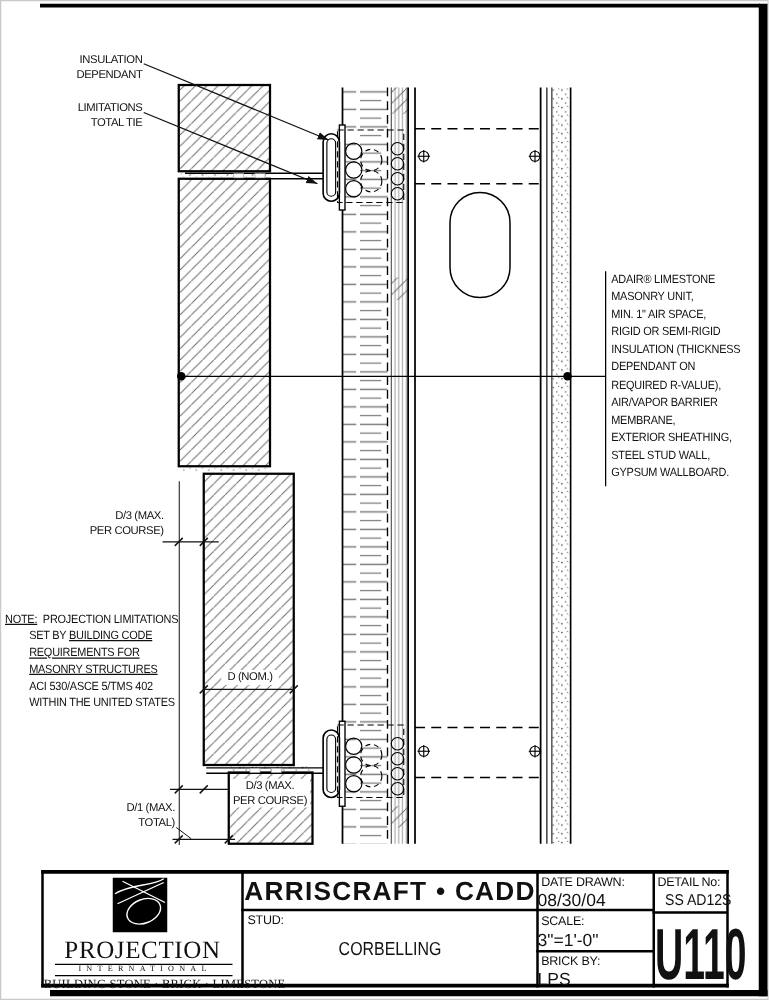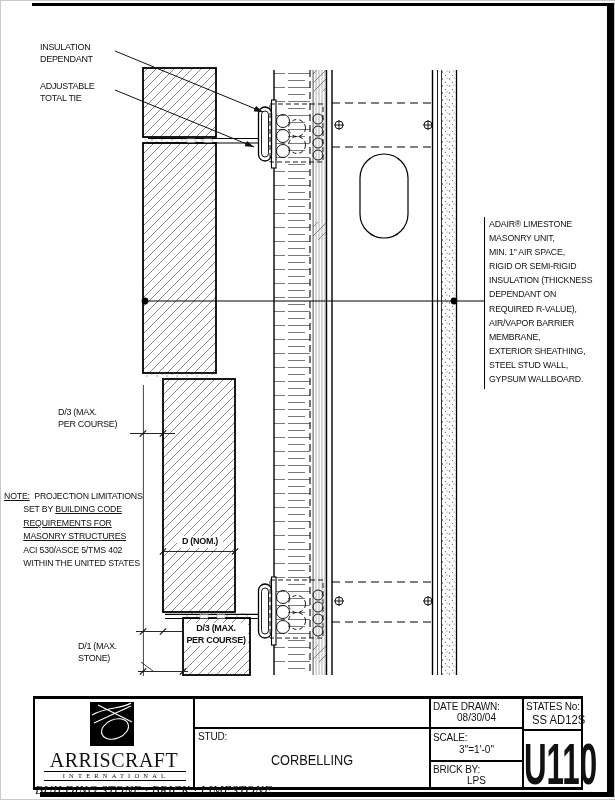--- a/index.html
+++ b/index.html
@@ -6,43 +6,43 @@
   .sheet{
     position:relative;width:615px;height:800px;background:#fff;overflow:hidden;
     font-family:"Liberation Sans",sans-serif;color:#111;
     box-shadow:inset 0 0 0 1px #c9c9c9;
   }
   .sheet svg{position:absolute;left:0;top:0;}
   .abs{position:absolute;}
   .bar{position:absolute;background:#000;}
   
   .dwg-label{position:absolute;font-size:9px;line-height:11.5px;letter-spacing:-.3px;color:#111;white-space:nowrap;}
-  .ra{text-align:left;}
+  .ra{text-align:right;}
   .ctr{text-align:center;}
-  .halo{background:#fff;padding:0 1px;font-weight:bold;}
+  .halo{background:#fff;padding:0 1px;}
   .callout{position:absolute;left:489px;top:217px;font-size:9.5px;line-height:14.1px;
     letter-spacing:-.2px;white-space:nowrap;transform:scaleX(.92);transform-origin:left top;}
   .note{position:absolute;left:4px;top:489px;font-size:9.5px;line-height:13.4px;
     letter-spacing:-.2px;white-space:nowrap;transform:scaleX(.92);transform-origin:left top;}
   .note .ind{margin-left:21px;}
   .u{text-decoration:underline;}
   
   .tblock{position:absolute;left:33px;top:696px;width:550px;height:94px;background:#fff;}
   .tb-line{position:absolute;background:#000;}
   .tb-cell{position:absolute;}
   .logo-name{font-family:"Liberation Serif",serif;font-size:20px;letter-spacing:.5px;
     text-align:center;white-space:nowrap;}
   .logo-intl{font-family:"Liberation Serif",serif;font-size:6.5px;letter-spacing:4.2px;
     text-align:center;border-top:1px solid #000;border-bottom:1px solid #000;
     padding:0 0 1px 2px;white-space:nowrap;}
-  .logo-tag{font-family:"Liberation Serif",serif;font-size:13px;letter-spacing:.2px;
-    text-align:center;white-space:nowrap;font-style:italic;}
+  .logo-tag{font-family:"Liberation Serif",serif;font-size:10px;letter-spacing:.2px;
+    text-align:center;white-space:nowrap;}
   .cadd-head{font-size:21px;font-weight:bold;letter-spacing:1px;text-align:center;white-space:nowrap;}
   .cell-label{font-size:10px;font-weight:normal;letter-spacing:-.2px;white-space:nowrap;}
-  .cell-value{font-size:10px;text-align:center;white-space:nowrap;}
+  .cell-value{font-size:14px;text-align:left;white-space:nowrap;}
   .title-text{font-size:15px;text-align:center;white-space:nowrap;
     transform:scaleX(.85);transform-origin:center top;}
   .detail-no{font-size:12.5px;white-space:nowrap;transform:scaleX(.9);transform-origin:left top;}
   .sheet-no{font-size:58px;font-weight:600;line-height:52px;white-space:nowrap;
     transform:scaleX(.54);transform-origin:left top;}
 </style>
 </head>
 <body>
 
 <div class="sheet">
@@ -212,21 +212,21 @@
       <path d="M179.8,674.7 L186.2,668.3" stroke-width="1.2"></path>
       <line x1="141" y1="662" x2="153" y2="671" stroke-width="0.8"></line>
     </g>
   </svg>
 
   <div class="dwg-label ra" style="left:40px;top:42px;width:74px">
     <div>INSULATION</div>
     <div>DEPENDANT</div>
   </div>
   <div class="dwg-label ra" style="left:40px;top:81px;width:74px">
-    <div>ADJUSTABLE</div>
+    <div>LIMITATIONS</div>
     <div>TOTAL TIE</div>
   </div>
 
   <div class="callout">
     <div>ADAIR® LIMESTONE</div>
     <div>MASONRY UNIT,</div>
     <div>MIN. 1" AIR SPACE,</div>
     <div>RIGID OR SEMI-RIGID</div>
     <div>INSULATION (THICKNESS</div>
     <div>DEPENDANT ON</div>
@@ -242,21 +242,21 @@
     <div>D/3 (MAX.</div>
     <div>PER COURSE)</div>
   </div>
   <div class="dwg-label ctr halo" style="left:177px;top:536px;width:44px">D (NOM.)</div>
   <div class="dwg-label ctr" style="left:184px;top:623px;width:64px">
     <div class="halo">D/3 (MAX.</div>
     <div class="halo">PER COURSE)</div>
   </div>
   <div class="dwg-label ra" style="left:78px;top:641px;width:62px">
     <div>D/1 (MAX.</div>
-    <div>STONE)</div>
+    <div>TOTAL)</div>
   </div>
 
   <div class="note">
     <div><span class="u">NOTE:</span>&nbsp;&nbsp;<span>PROJECTION LIMITATIONS</span></div>
     <div class="ind"><span>SET BY </span><span class="u">BUILDING CODE</span></div>
     <div class="ind u">REQUIREMENTS FOR</div>
     <div class="ind u">MASONRY STRUCTURES</div>
     <div class="ind">ACI 530/ASCE 5/TMS 402</div>
     <div class="ind">WITHIN THE UNITED STATES</div>
   </div>
@@ -278,33 +278,34 @@
     <div class="tb-cell" style="left:2px;top:3px;width:158px;height:88px">
       <svg class="abs" style="left:55px;top:3px" width="44" height="44">
         <rect width="44" height="44" fill="#000"></rect>
         <g stroke="#fff" stroke-width="1.1" fill="none">
           <ellipse cx="25" cy="27" rx="14" ry="9.5" transform="rotate(-22 25 27)"></ellipse>
           <path d="M4,21 L41,4"></path>
           <path d="M8,3 L42,20"></path>
           <path d="M2,13 C15,5 32,7 41,1"></path>
         </g>
       </svg>
-      <div class="logo-name abs" style="left:0;top:50px;width:158px">ARRISCRAFT</div>
+      <div class="logo-name abs" style="left:0;top:50px;width:158px">PROJECTION</div>
       <div class="logo-intl abs" style="left:9px;top:72px;width:140px">INTERNATIONAL</div>
       <div class="logo-tag abs" style="left:0;top:83px;width:158px">BUILDING STONE · BRICK · LIMESTONE</div>
     </div>
 
+    <div class="cadd-head abs" style="left:161px;top:6px;width:236px">ARRISCRAFT • CADD</div>
     <div class="cell-label abs" style="left:165px;top:35px">STUD:</div>
     <div class="title-text abs" style="left:161px;top:55px;width:236px">CORBELLING</div>
 
     <div class="cell-label abs" style="left:400px;top:5px">DATE DRAWN:</div>
     <div class="cell-value abs" style="left:397px;top:16px;width:93px">08/30/04</div>
     <div class="cell-label abs" style="left:400px;top:36px">SCALE:</div>
     <div class="cell-value abs" style="left:397px;top:48px;width:93px">3"=1'-0"</div>
     <div class="cell-label abs" style="left:400px;top:68px">BRICK BY:</div>
     <div class="cell-value abs" style="left:397px;top:79px;width:93px">LPS</div>
 
-    <div class="cell-label abs" style="left:493px;top:5px">STATES No:</div>
+    <div class="cell-label abs" style="left:493px;top:5px">DETAIL No:</div>
     <div class="detail-no abs" style="left:499px;top:17px">SS AD12S</div>
     <div class="sheet-no abs" style="left:491px;top:42px">U110</div>
   </div>
 
 </div>
 
 </body></html>

